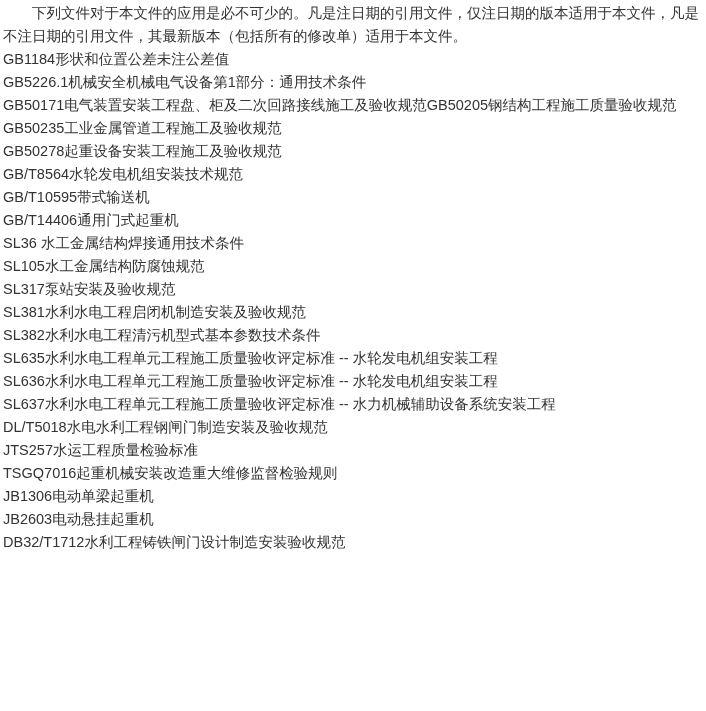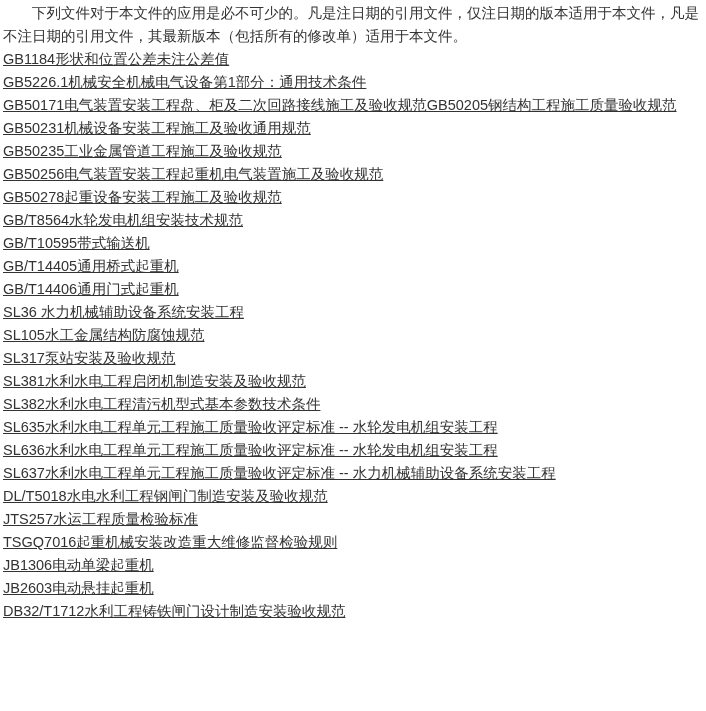--- a/index.html
+++ b/index.html
@@ -23,40 +23,36 @@
     color: #333333;
   }
   .intro {
     margin: 0;
     text-indent: 2em;
     text-align: left;
   }
   .ref-line {
     white-space: nowrap;
     overflow: hidden;
-    text-decoration: underline;
   }
 </style>
 </head>
 <body>
 
 <div class="doc">
   <p class="intro">下列文件对于本文件的应用是必不可少的。凡是注日期的引用文件，仅注日期的版本适用于本文件，凡是不注日期的引用文件，其最新版本（包括所有的修改单）适用于本文件。</p>
   <div class="ref-line">GB1184形状和位置公差未注公差值</div>
   <div class="ref-line">GB5226.1机械安全机械电气设备第1部分：通用技术条件</div>
   <div class="ref-line">GB50171电气装置安装工程盘、柜及二次回路接线施工及验收规范GB50205钢结构工程施工质量验收规范</div>
-  <div class="ref-line">GB50231机械设备安装工程施工及验收通用规范</div>
   <div class="ref-line">GB50235工业金属管道工程施工及验收规范</div>
-  <div class="ref-line">GB50256电气装置安装工程起重机电气装置施工及验收规范</div>
   <div class="ref-line">GB50278起重设备安装工程施工及验收规范</div>
   <div class="ref-line">GB/T8564水轮发电机组安装技术规范</div>
   <div class="ref-line">GB/T10595带式输送机</div>
-  <div class="ref-line">GB/T14405通用桥式起重机</div>
   <div class="ref-line">GB/T14406通用门式起重机</div>
-  <div class="ref-line">SL36 水力机械辅助设备系统安装工程</div>
+  <div class="ref-line">SL36 水工金属结构焊接通用技术条件</div>
   <div class="ref-line">SL105水工金属结构防腐蚀规范</div>
   <div class="ref-line">SL317泵站安装及验收规范</div>
   <div class="ref-line">SL381水利水电工程启闭机制造安装及验收规范</div>
   <div class="ref-line">SL382水利水电工程清污机型式基本参数技术条件</div>
   <div class="ref-line">SL635水利水电工程单元工程施工质量验收评定标准 -- 水轮发电机组安装工程</div>
   <div class="ref-line">SL636水利水电工程单元工程施工质量验收评定标准 -- 水轮发电机组安装工程</div>
   <div class="ref-line">SL637水利水电工程单元工程施工质量验收评定标准 -- 水力机械辅助设备系统安装工程</div>
   <div class="ref-line">DL/T5018水电水利工程钢闸门制造安装及验收规范</div>
   <div class="ref-line">JTS257水运工程质量检验标准</div>
   <div class="ref-line">TSGQ7016起重机械安装改造重大维修监督检验规则</div>

